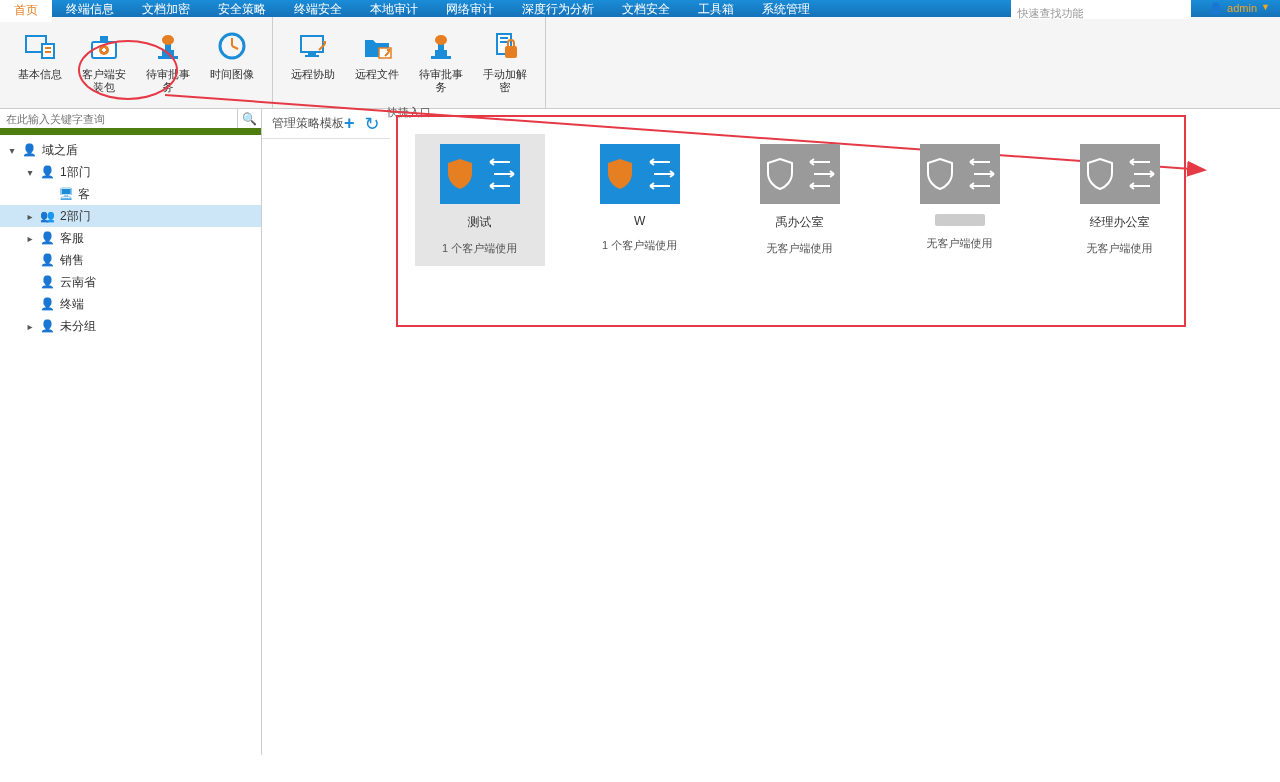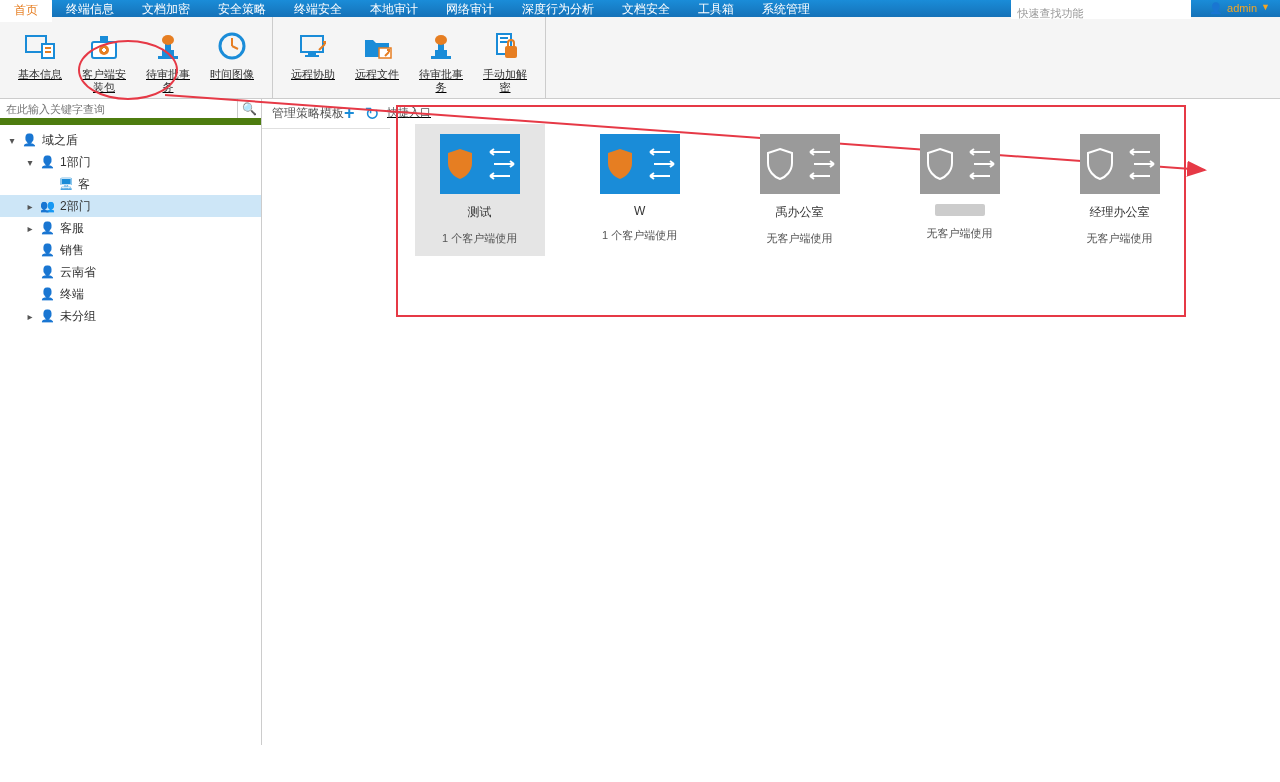--- a/index.html
+++ b/index.html
@@ -7,21 +7,21 @@
 
 
 .top-menu { background: linear-gradient(#1a8cd8, #1572b8); height: 17px; display: flex; align-items: center; color: #fff; }
 .menu-tab { padding: 0 14px; height: 26px; line-height: 26px; cursor: pointer; font-size: 12px; }
 .menu-tab.active { background: #fff; color: #e67e22; border-radius: 3px 3px 0 0; margin-top: 2px; height: 24px; line-height: 24px; }
 .spacer { flex: 1; }
 .search-box { background: #fff; width: 180px; height: 20px; margin-right: 8px; padding: 4px 6px; font-size: 11px; color: #999; line-height: 20px; }
 .user-area { display: flex; align-items: flex-start; padding: 0 10px; color: #f5a623; font-size: 11px; gap: 4px; }
 
 
-.ribbon { height: 82px; border-bottom: 1px solid #ccc; display: flex; background: #f5f5f5; text-decoration: underline; }
+.ribbon { height: 92px; border-bottom: 1px solid #ccc; display: flex; background: #f5f5f5; }
 .ribbon-group { display: flex; flex-direction: column; border-right: 1px solid #ccc; }
 .ribbon-items { display: flex; flex: 1; padding: 5px 8px; }
 .ribbon-label { text-align: center; font-size: 11px; color: #555; padding: 2px 0 4px; }
 .ribbon-btn { display: flex; flex-direction: column; align-items: center; justify-content: flex-start; padding: 4px 8px; cursor: pointer; gap: 6px; width: 64px; }
 .ribbon-btn.highlighted { background: #d0d0d0; }
 .ribbon-icon { width: 32px; height: 32px; display: flex; align-items: center; justify-content: center; margin-top: 4px; }
 .ribbon-btn-label { font-size: 11px; color: #333; text-align: center; line-height: 1.2; }
 
 
 .red-circle { position: absolute; border: 2px solid #e63946; border-radius: 50%; pointer-events: none; }

